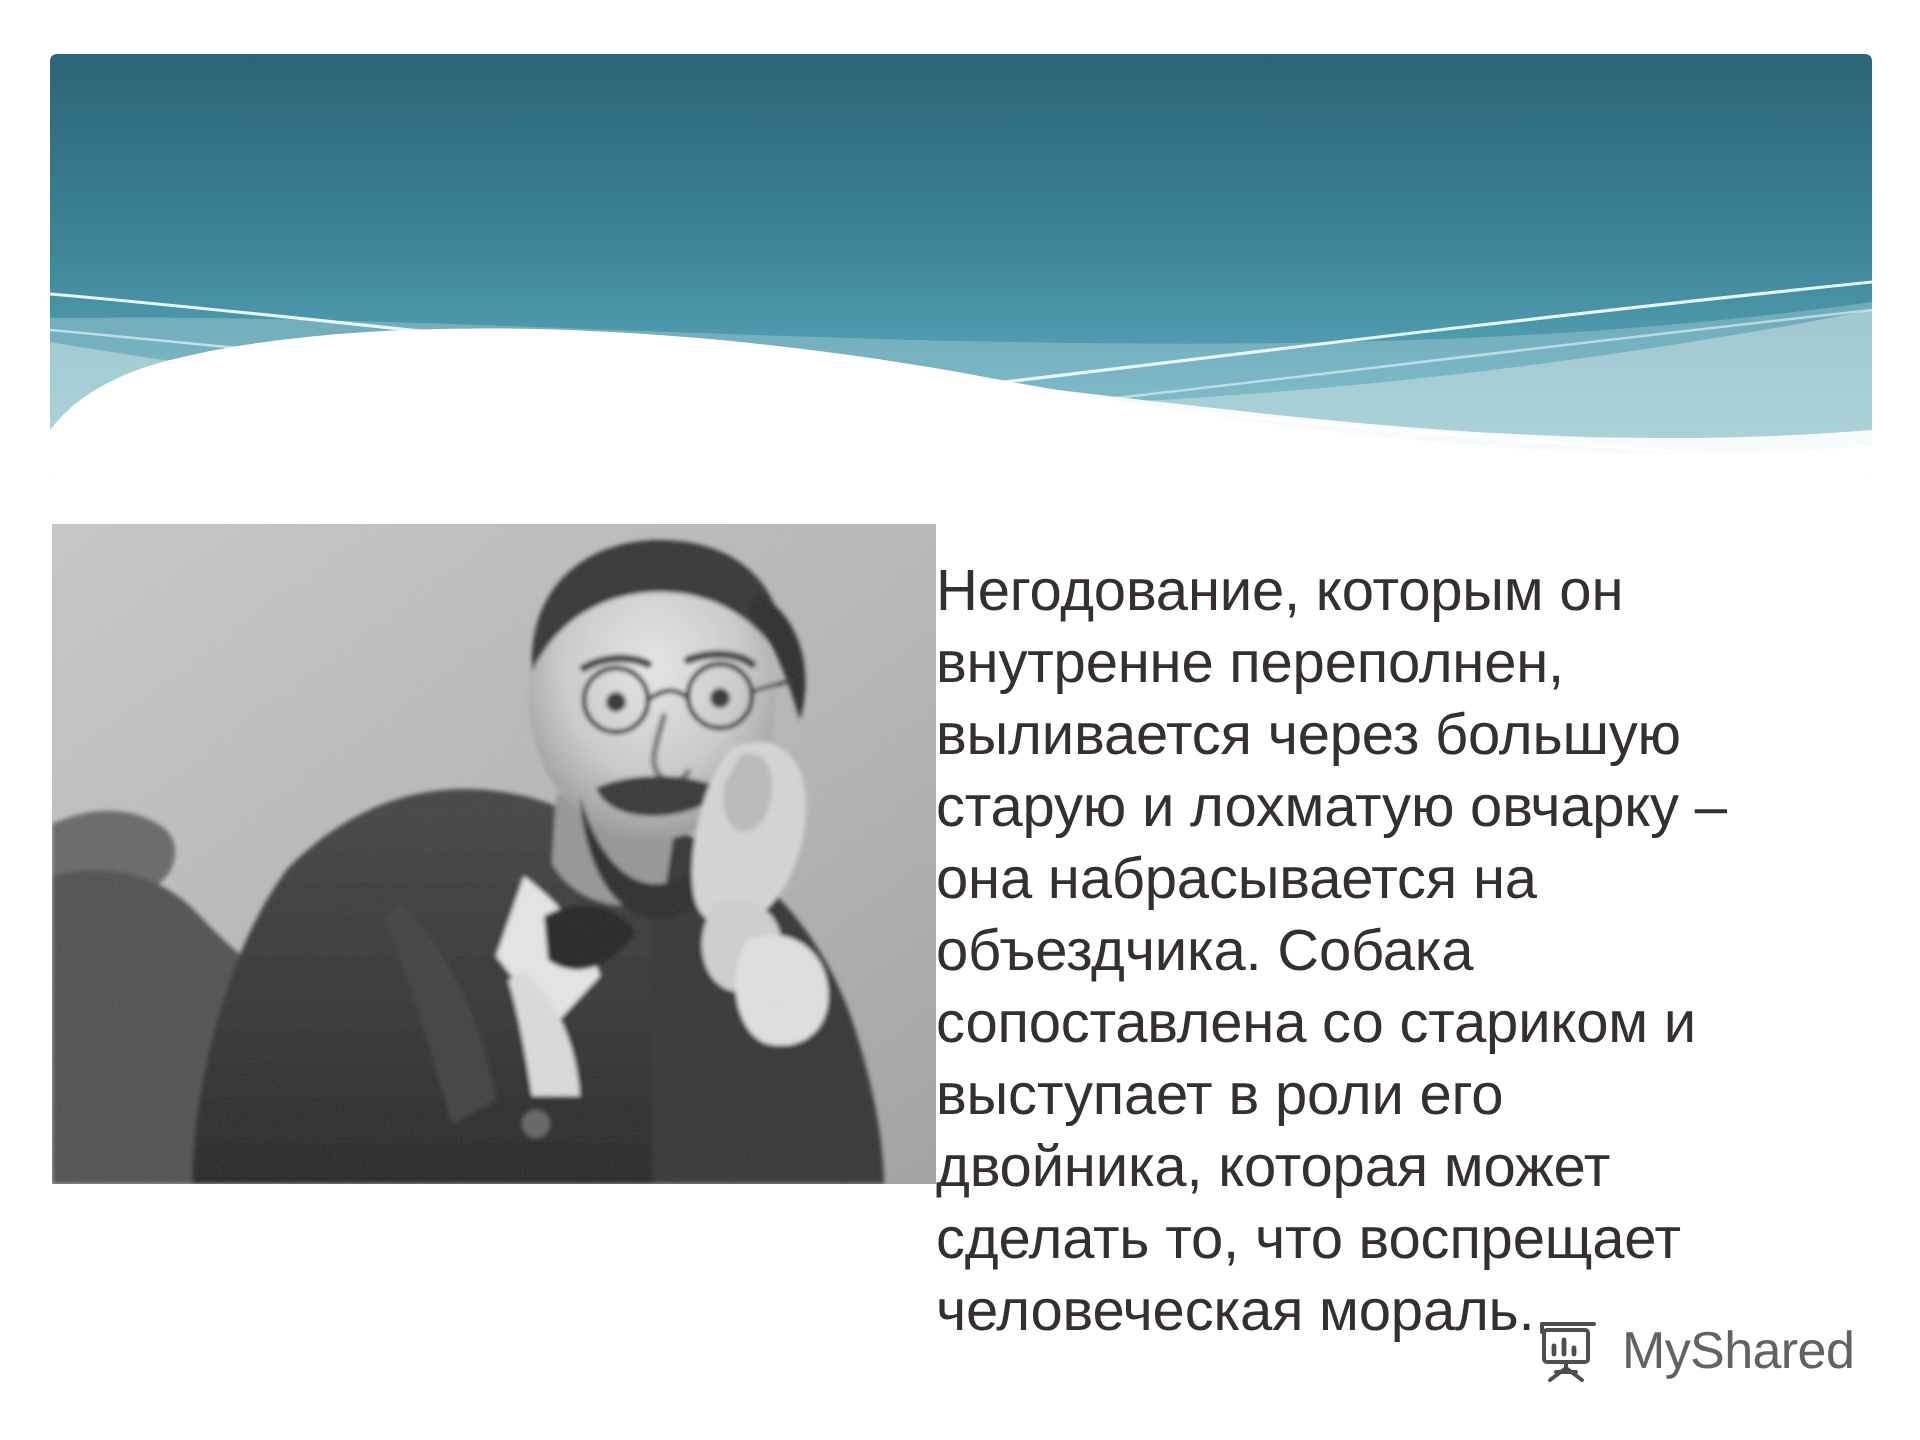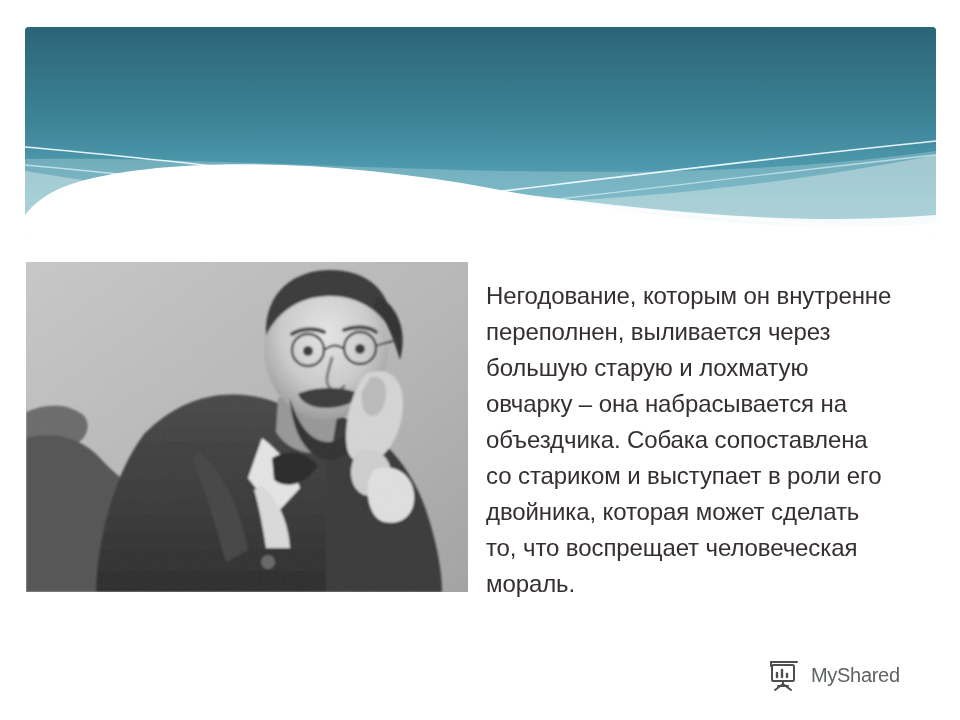--- a/index.html
+++ b/index.html
@@ -49,24 +49,24 @@
   }
   .portrait svg {
     display: block;
     width: 442px;
     height: 330px;
   }
 
   
   .bodytext {
     position: absolute;
-    left: 486px;
+    left: 468px;
     top: 278px;
     width: 410px;
-    font-size: 24px;
+    font-size: 29px;
     line-height: 36px;
     color: #35302f;
     letter-spacing: -0.1px;
     white-space: pre-line;
     font-family: "Liberation Sans", sans-serif;
   }
 
   
   .watermark {
     position: absolute;
@@ -75,21 +75,21 @@
     display: flex;
     align-items: center;
     gap: 7px;
   }
   .watermark .wm-icon {
     display: block;
     width: 38px;
     height: 38px;
   }
   .watermark .wm-text {
-    font-size: 20px;
+    font-size: 26px;
     color: #5f6361;
     font-family: "Liberation Sans", sans-serif;
     letter-spacing: -0.3px;
     line-height: 1;
   }
 </style>
 </head>
 <body>
 
 <div class="slide">

